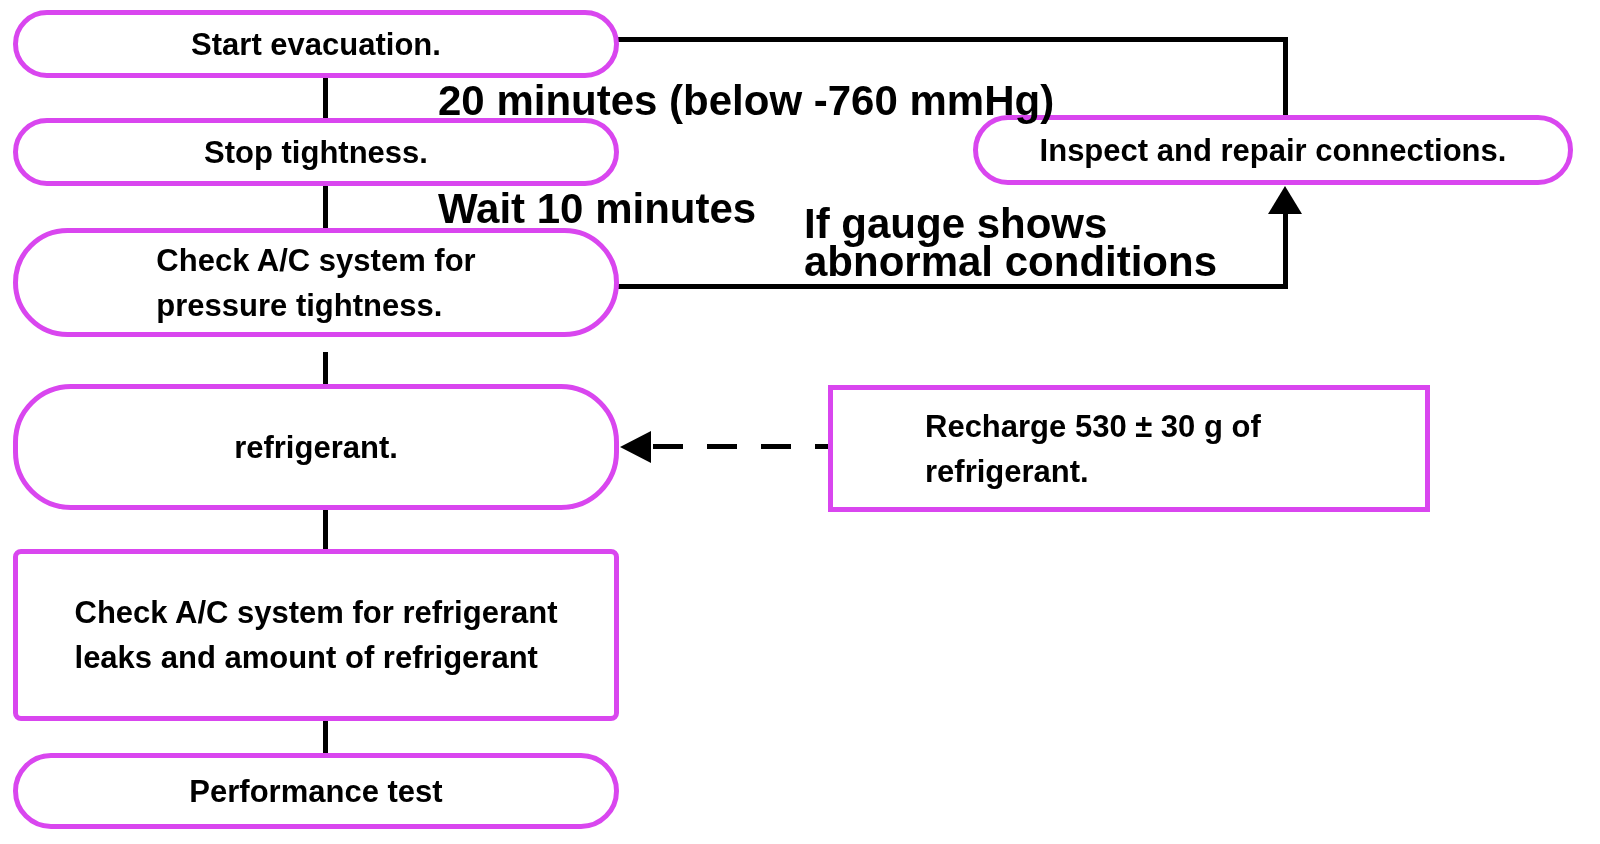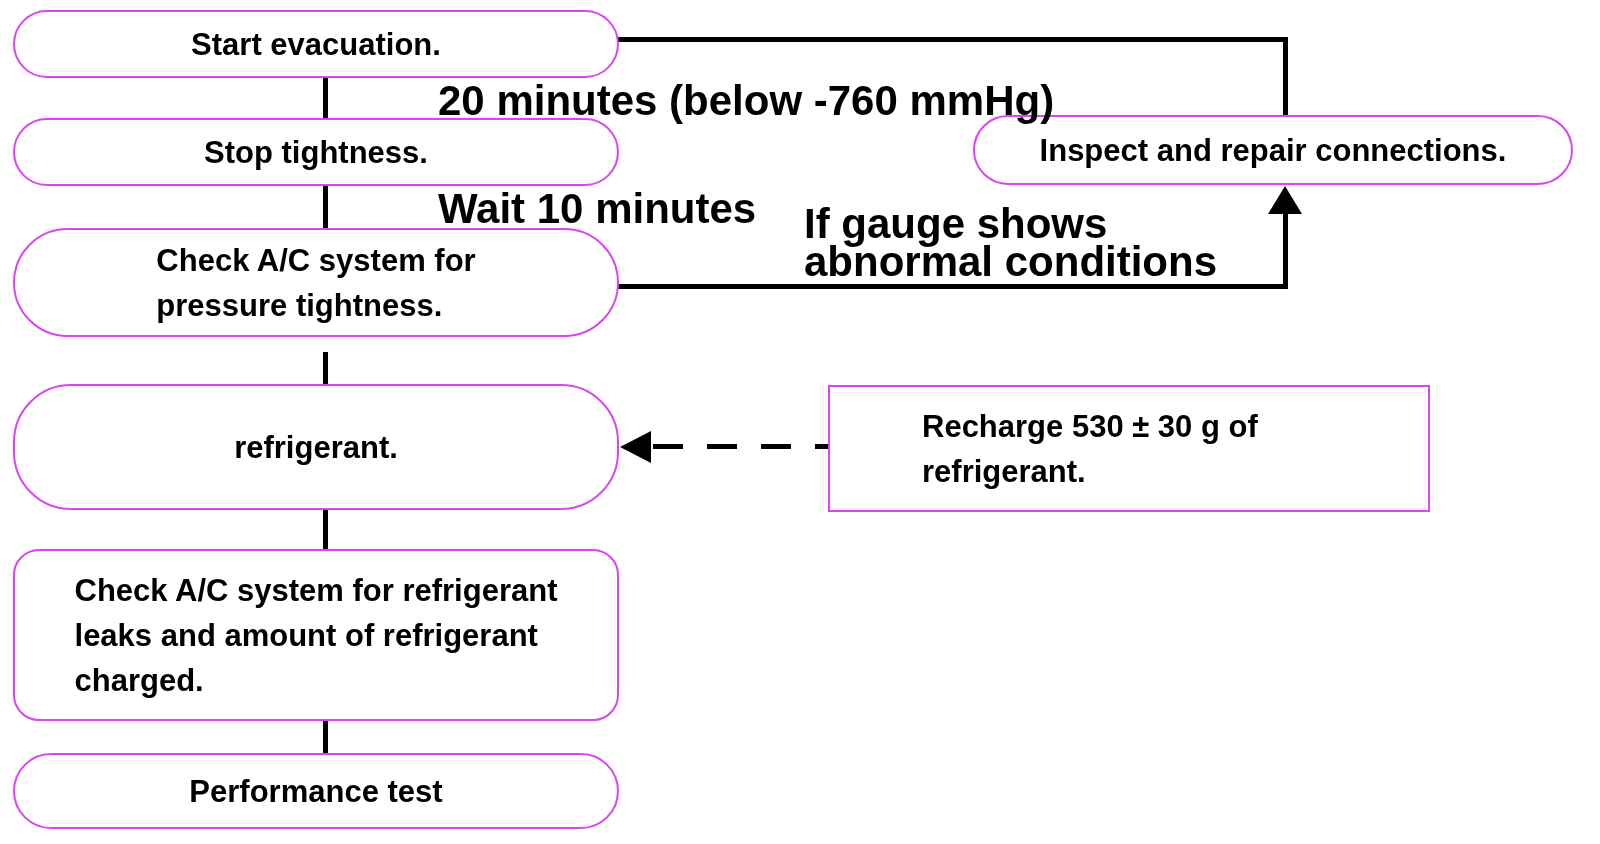--- a/index.html
+++ b/index.html
@@ -9,35 +9,35 @@
     height: 844px;
     background: #ffffff;
     font-family: "Liberation Sans", "DejaVu Sans", sans-serif;
     font-weight: bold;
     color: #000000;
     overflow: hidden;
   }
   .node {
     position: absolute;
     box-sizing: border-box;
-    border: 2px solid #d946ef;
+    border: 5px solid #d946ef;
     background: #ffffff;
     display: flex;
     align-items: center;
     justify-content: center;
     font-size: 31px;
     line-height: 45px;
     white-space: nowrap;
   }
   .node .lines { text-align: left; }
   .node.center-text { text-align: center; }
   .node .lines span { display: block; }
   .rounded-s { border-radius: 36px; }   
   .rounded-m { border-radius: 58px; }   
-  .rounded-l { border-radius: 26px; justify-content: center; }   
+  .rounded-l { border-radius: 8px; justify-content: center; }   
   .rect { border-radius: 0; }
   .line { position: absolute; background: #000000; }
   .dashed-line {
     position: absolute;
     background: repeating-linear-gradient(to right, #000 0 30px, transparent 30px 54px);
   }
   .edge-label {
     position: absolute;
     font-size: 42px;
     line-height: 38px;
@@ -97,21 +97,20 @@
   <div class="node rounded-m" style="left:13px; top:384px; width:606px; height:126px;">
     <div class="lines">
       <span>refrigerant.</span>
     </div>
   </div>
 
   <div class="node rounded-l" style="left:13px; top:549px; width:606px; height:172px;">
     <div class="lines">
       <span>Check A/C system for refrigerant</span>
       <span>leaks and amount of refrigerant</span>
-      <span>charged.</span>
     </div>
   </div>
 
   <div class="node rounded-s center-text" style="left:13px; top:753px; width:606px; height:76px; border-radius:40px;">
     <span>Performance test</span>
   </div>
 
   <div class="node rounded-s center-text" style="left:973px; top:115px; width:600px; height:70px; border-radius:36px;">
     <span>Inspect and repair connections.</span>
   </div>

